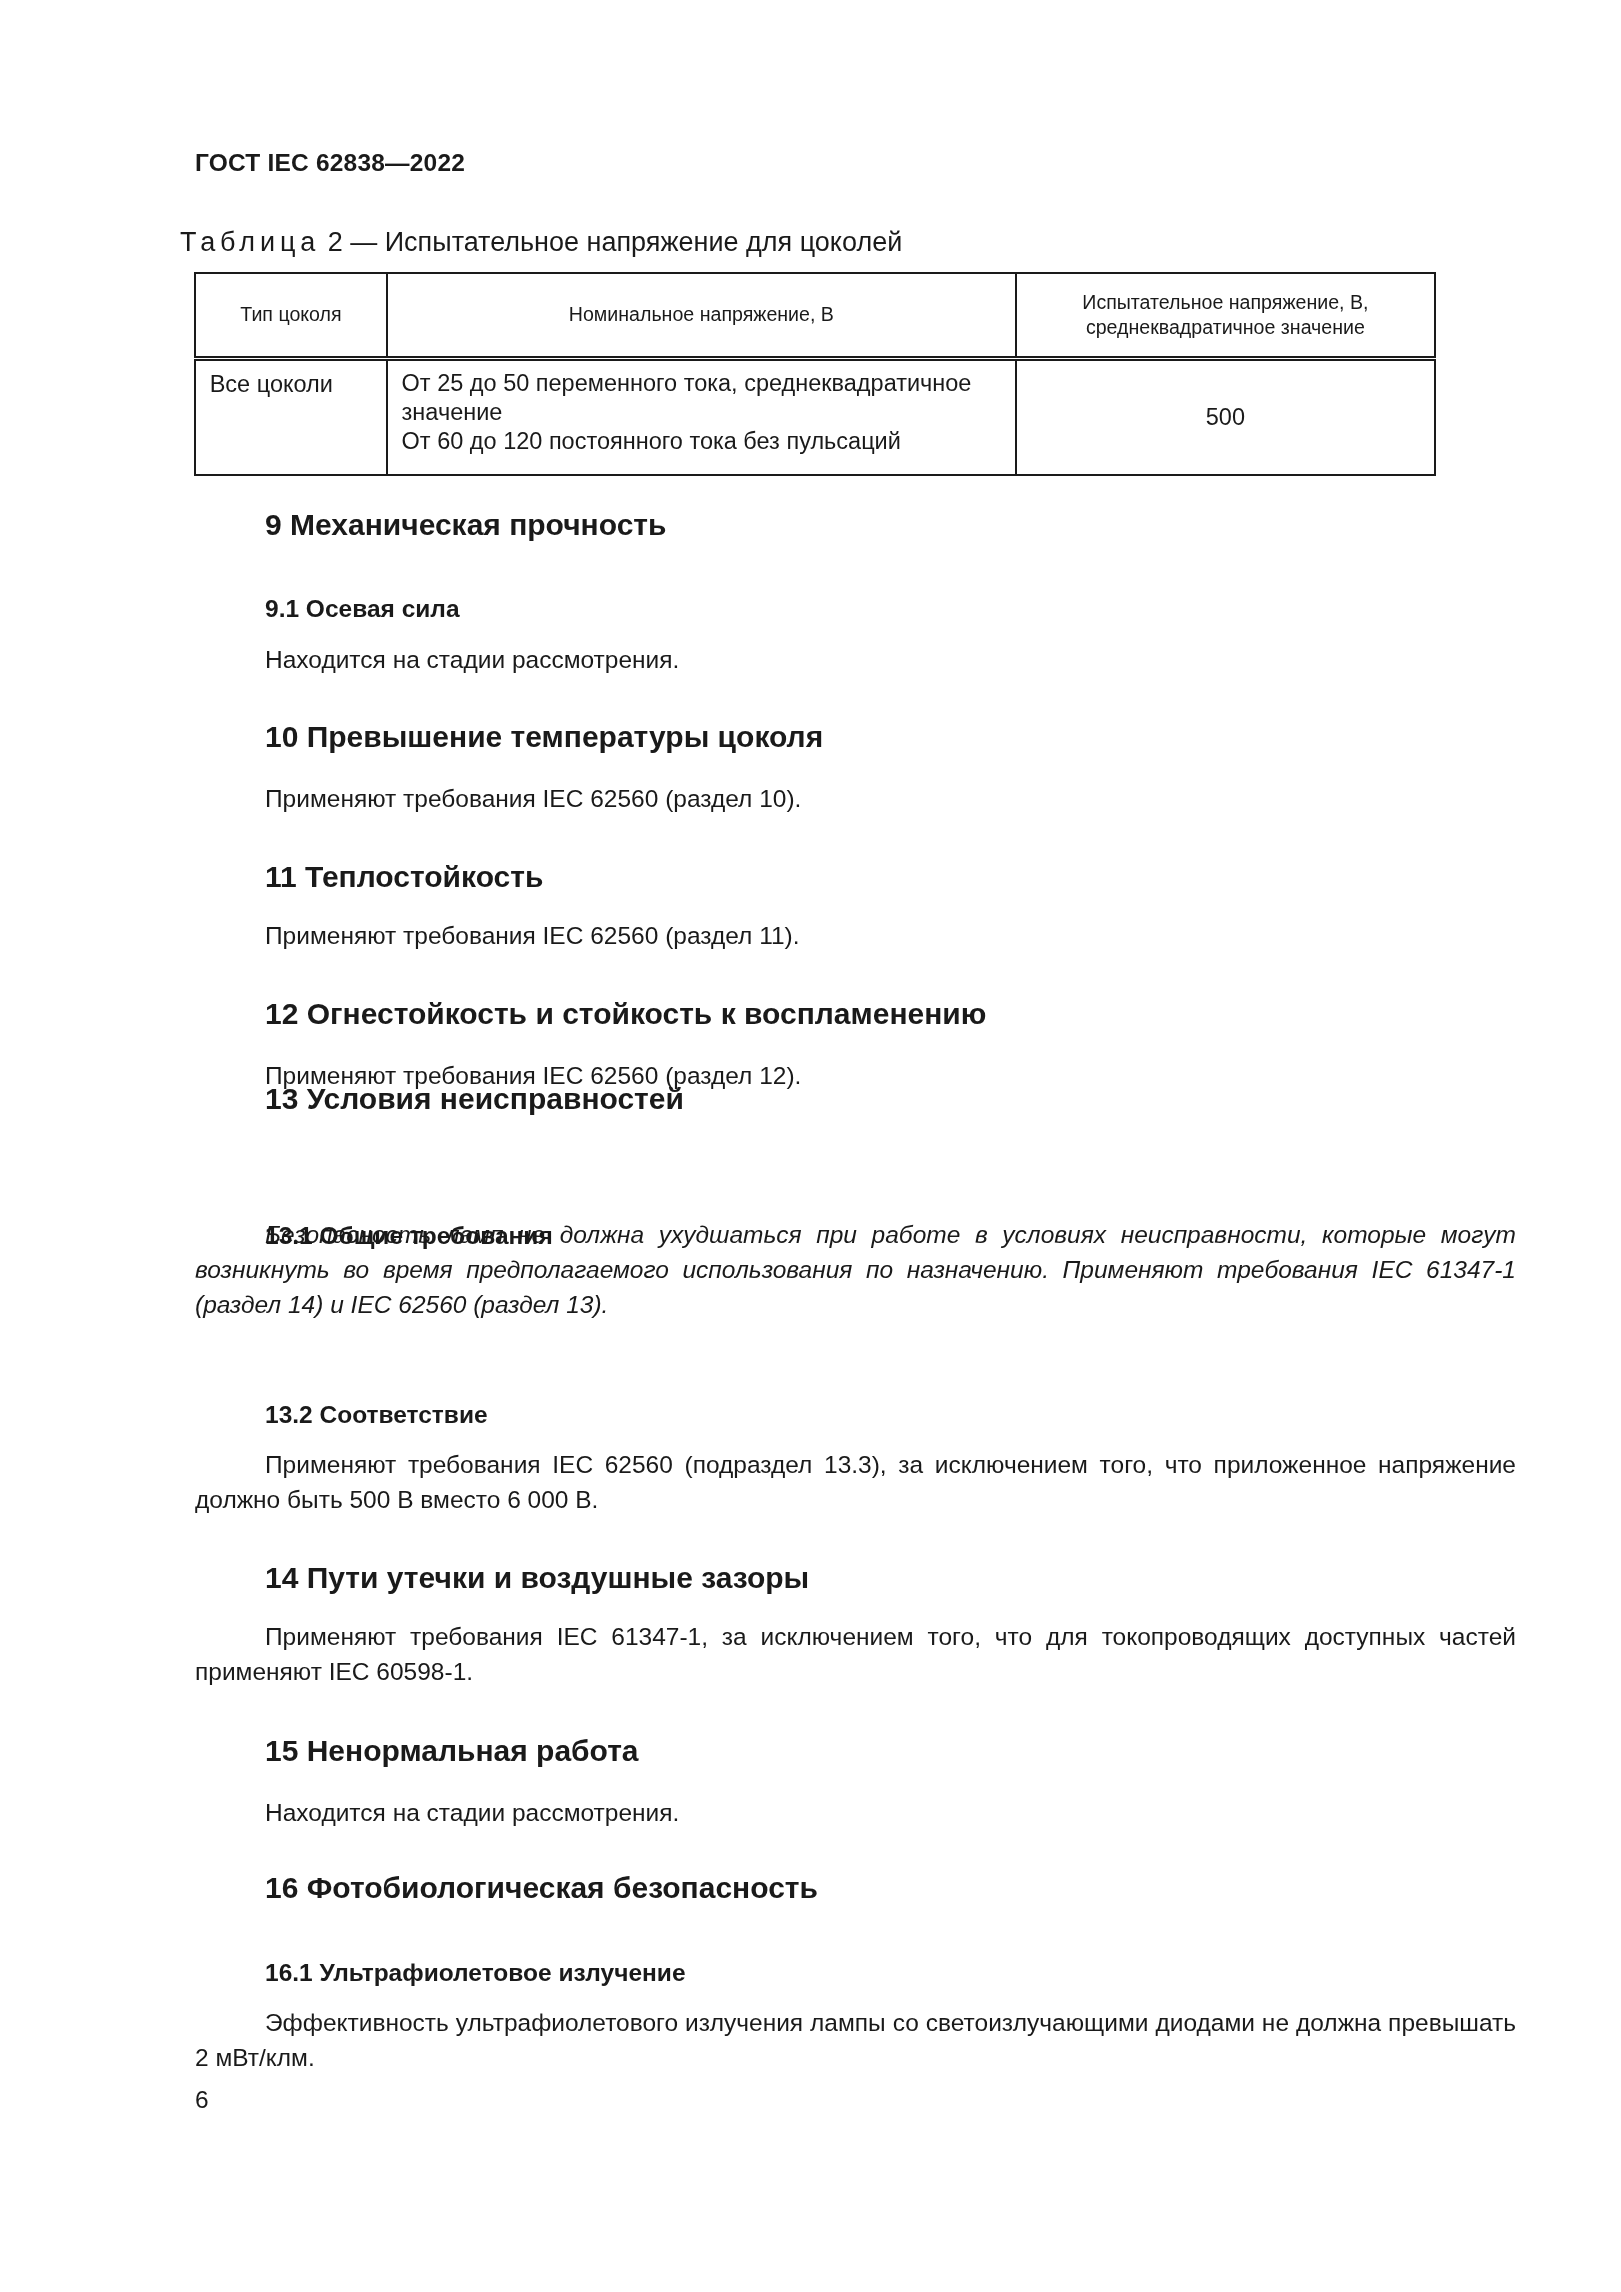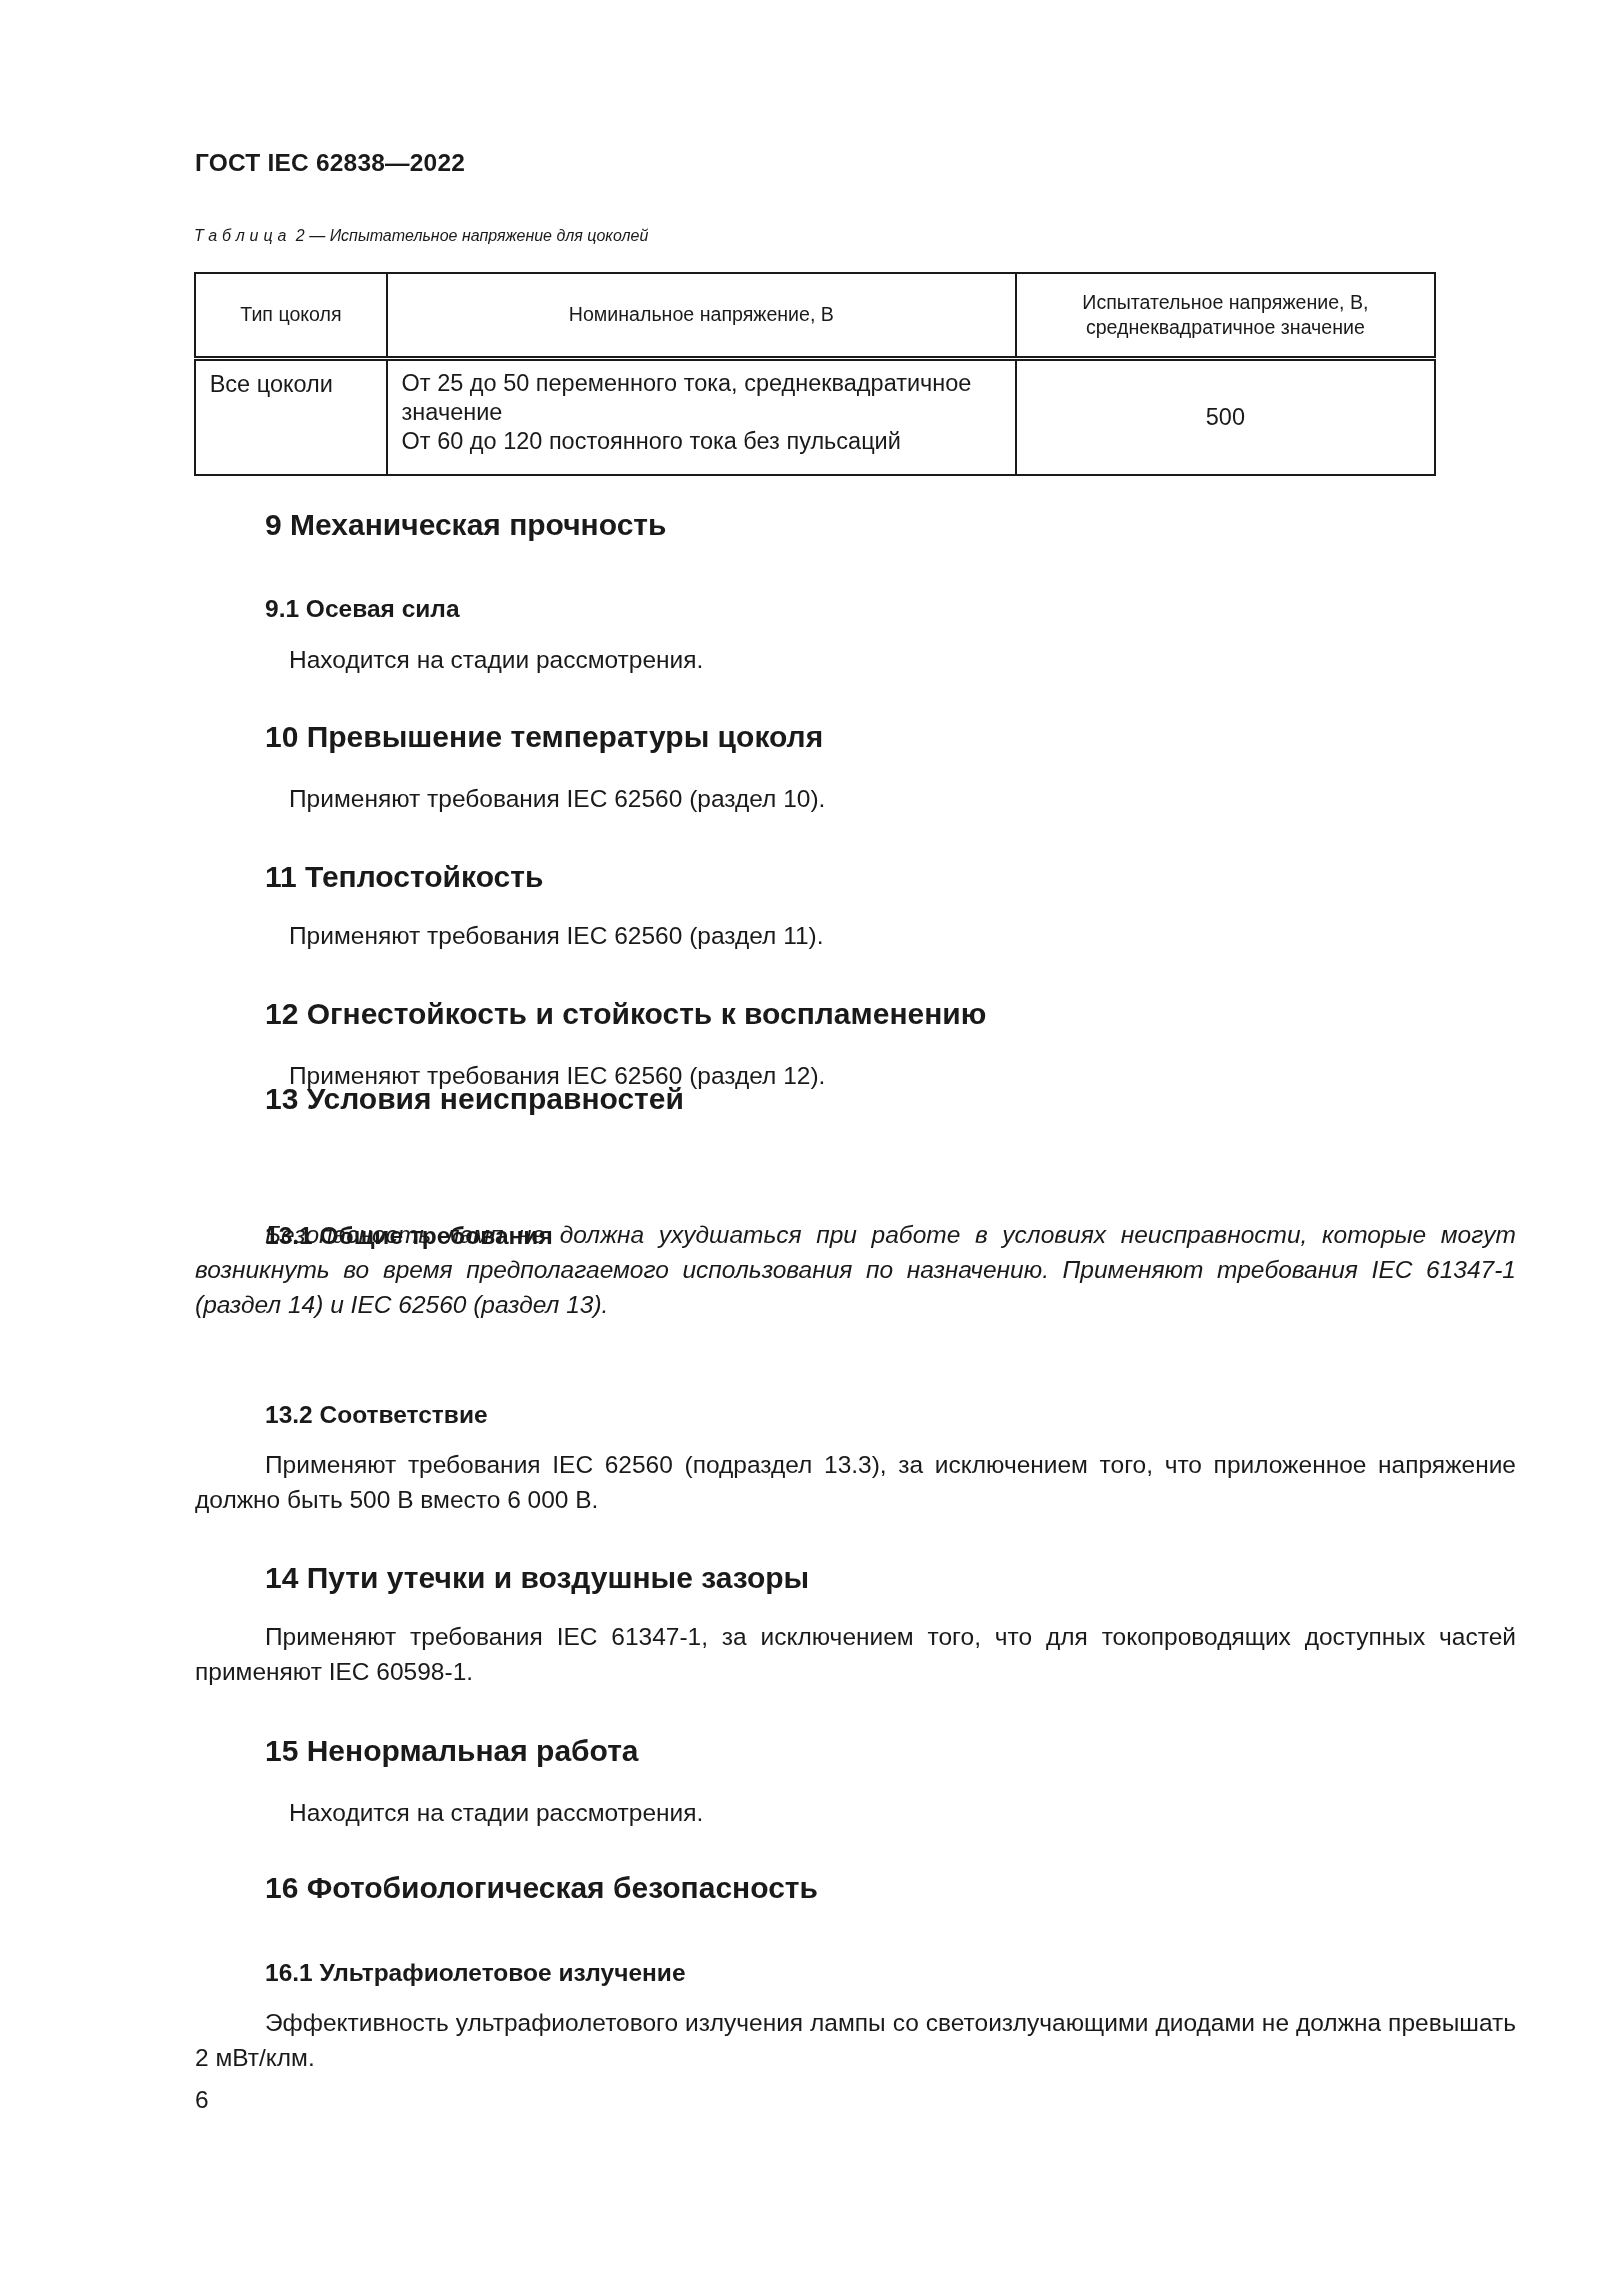--- a/index.html
+++ b/index.html
@@ -2,37 +2,37 @@
 <html><head>
 <meta charset="utf-8">
 <style>
   html, body { margin: 0; padding: 0; background: #ffffff; }
   body {
     width: 1621px; height: 2293px; position: relative; overflow: hidden;
     font-family: "Liberation Sans", sans-serif; color: #1a1a1a;
   }
   .abs { position: absolute; }
   .doc-header { left: 195px; top: 149px; font-size: 24.5px; font-weight: bold; letter-spacing: 0.2px; }
-  .caption { left: 194px; top: 227px; font-size: 16px; font-style: italic; }
+  .caption { left: 180px; top: 227px; font-size: 27px; }
   .caption .spaced { letter-spacing: 4.9px; }
 
   table.t { position: absolute; left: 194px; top: 272px; width: 1242px; border-collapse: collapse; font-size: 21.6px; }
   table.t td { border: 2px solid #1a1a1a; vertical-align: middle; padding: 0; }
   table.t tr.head td { height: 82px; text-align: center; font-size: 19.6px; line-height: 25.5px; border-bottom: 5.9px double #1a1a1a; }
   table.t tr.row td { height: 103px; }
   td.c1 { width: 227px; }
   td.c2 { width: 626px; }
   td.c3 { width: 465px; }
   tr.row td.c1 { vertical-align: top; padding: 9.8px 0 0 13.7px; font-size: 23.5px; }
   tr.row td.c2 { vertical-align: top; padding: 7.8px 0 0 13.7px; font-size: 23.5px; line-height: 29px; }
   tr.row td.c3 { text-align: center; font-size: 23.5px; }
 
   .h1 { left: 265px; font-size: 30px; font-weight: bold; }
   .h2 { left: 265px; font-size: 24.5px; font-weight: bold; }
-  .p  { left: 265px; font-size: 24.5px; margin-left: 24px; }
+  .p  { left: 265px; font-size: 24.5px; }
   .para { left: 195px; width: 1321px; font-size: 24.5px; line-height: 35px; text-align: justify; text-indent: 70px; }
   .pagenum { left: 195px; top: 2086px; font-size: 24.5px; }
 </style>
 </head>
 <body>
 
 <div class="abs doc-header">ГОСТ IEC 62838—2022</div>
 
 <div class="abs caption"><span class="spaced">Таблица</span><span> 2 — Испытательное напряжение для цоколей</span></div>
 

